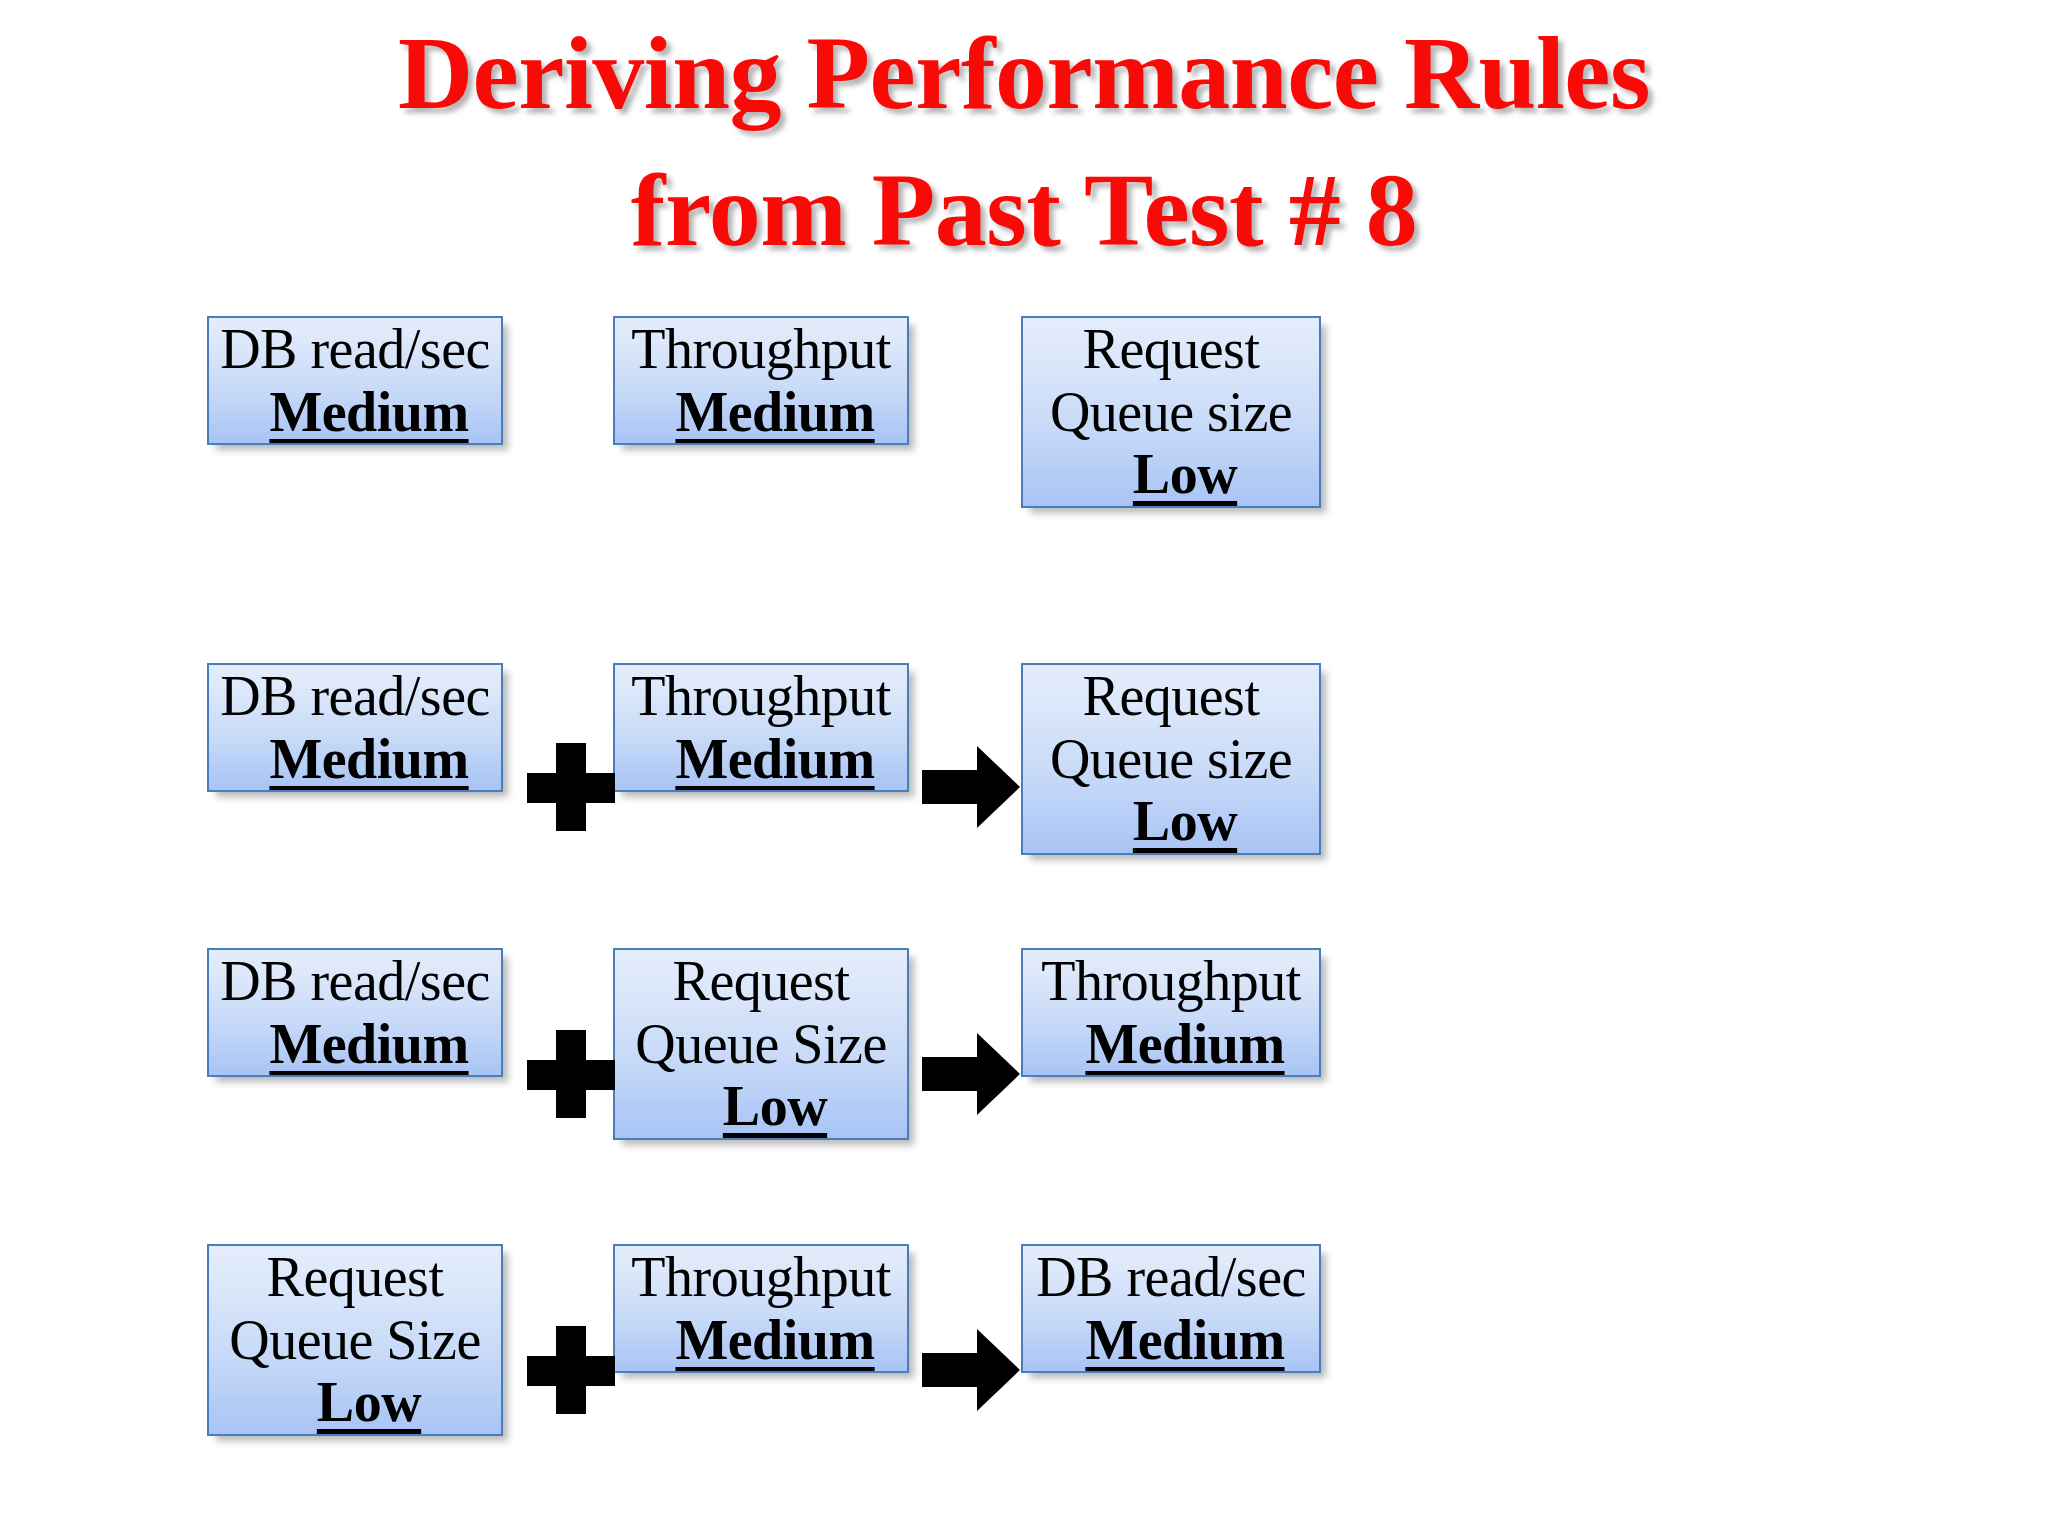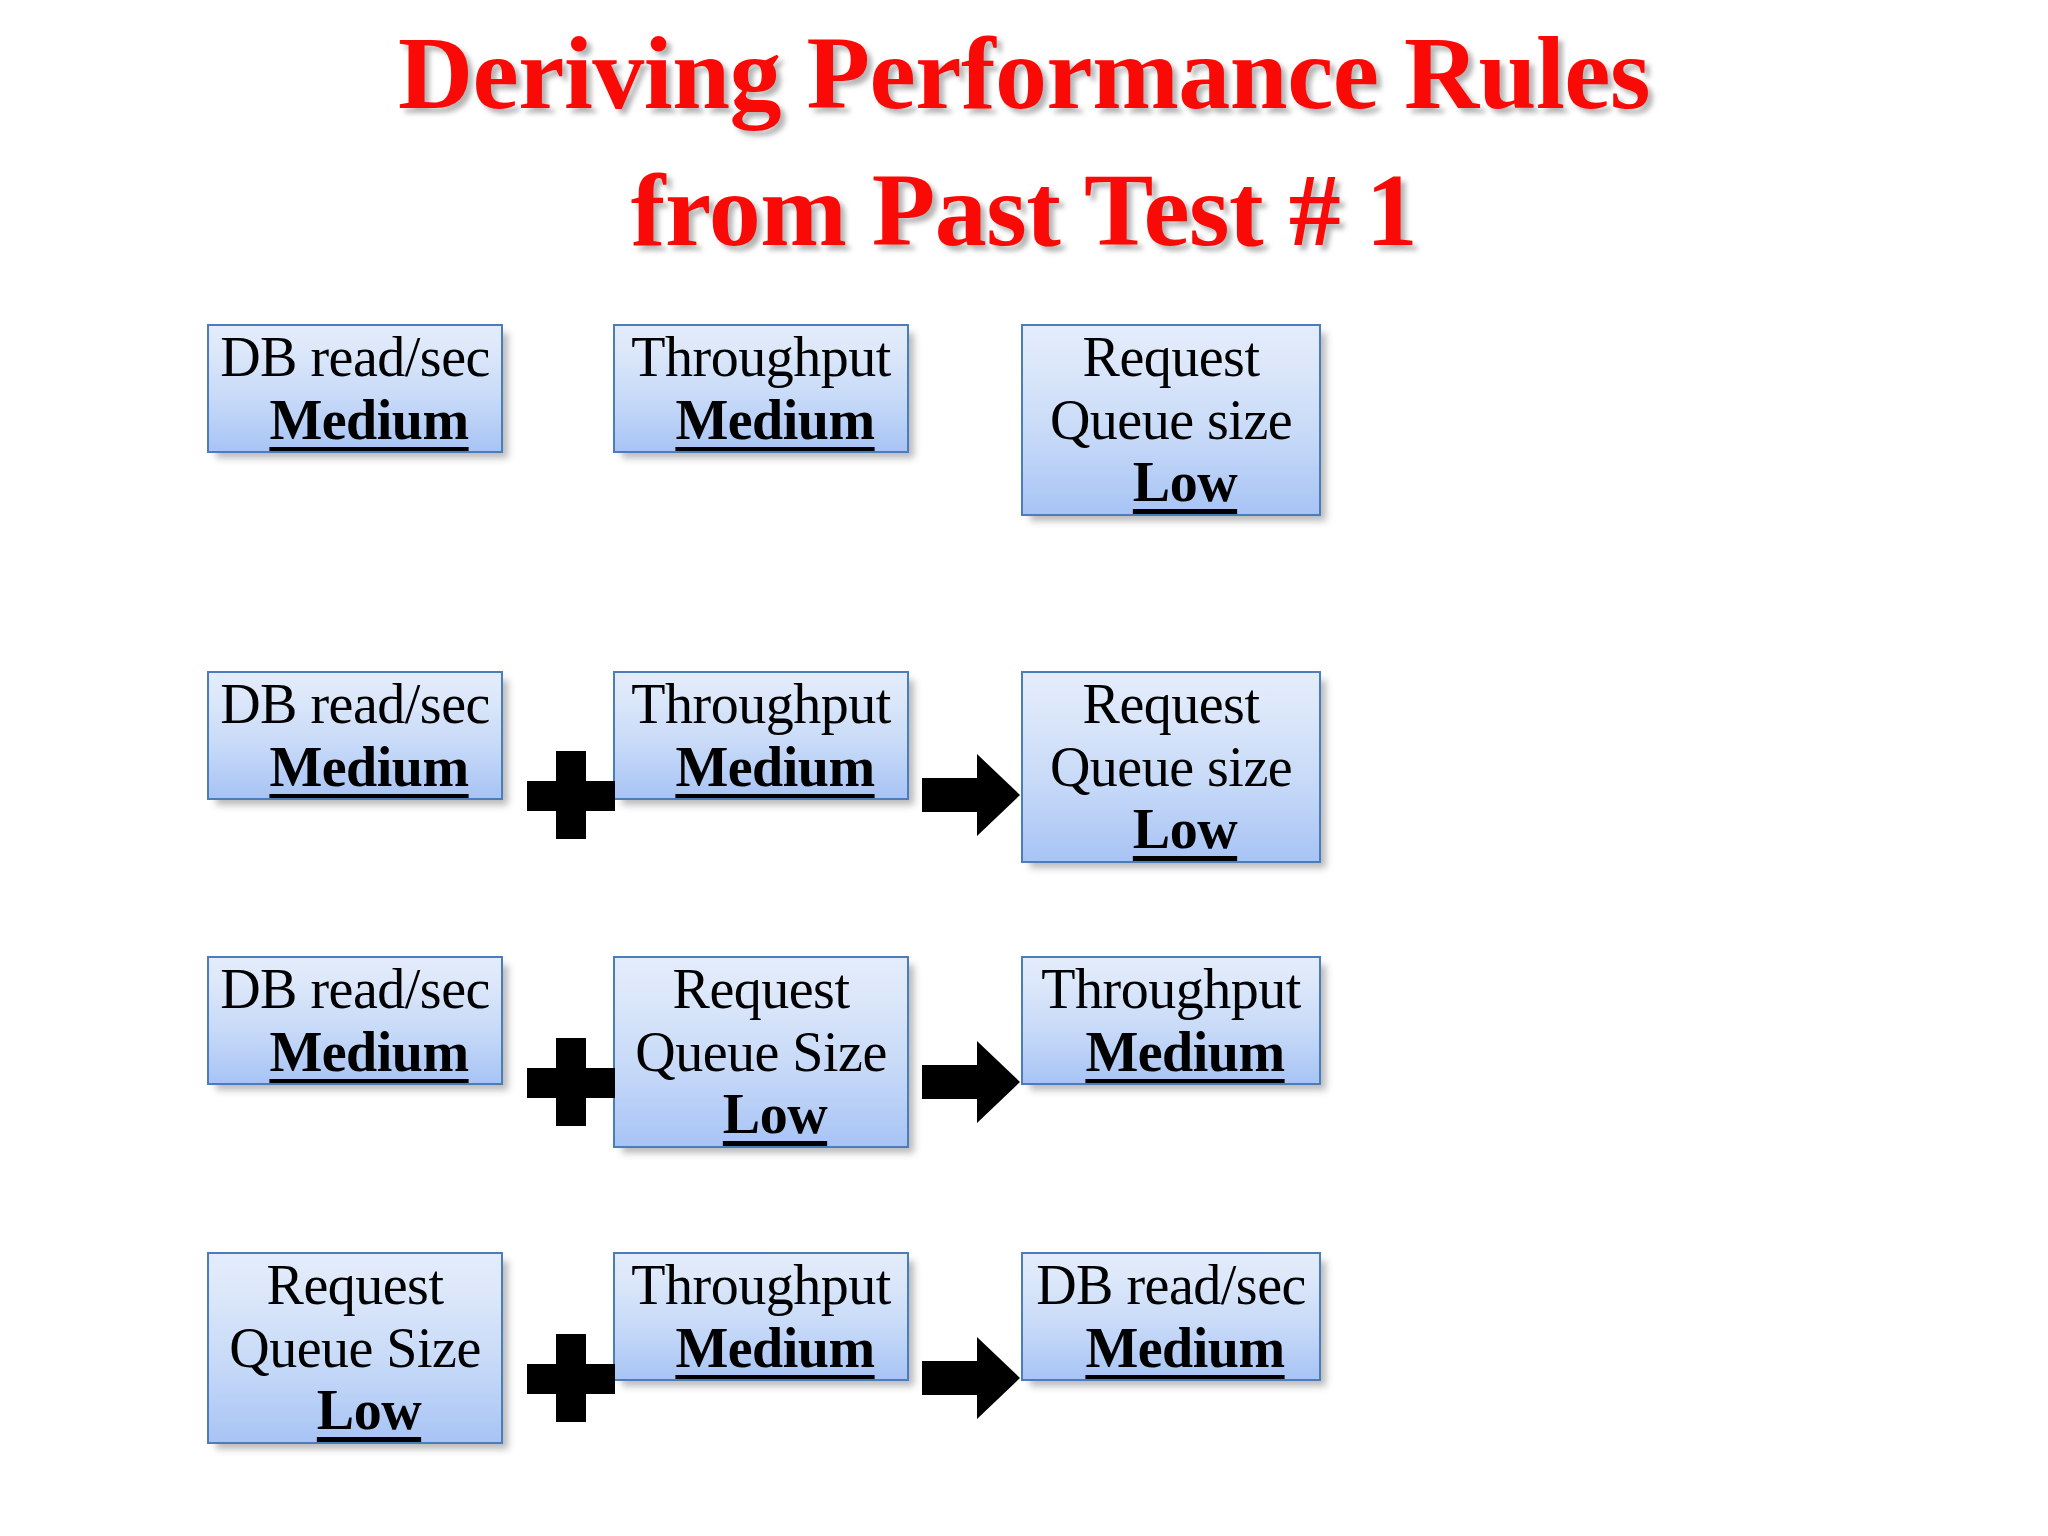--- a/index.html
+++ b/index.html
@@ -29,21 +29,21 @@
     line-height: 1.32;
     letter-spacing: -0.5px;
     text-shadow: 5px 5px 5px rgba(120,120,120,0.55);
     white-space: pre-line;
   }
 
   
   .rules {
     position: absolute;
     left: 0;
-    top: 16px;
+    top: 8px;
     width: 2048px;
     height: 1244px;
     border-radius: 24px;
   }
 
   .rule-row {
     position: absolute;
     left: 0;
     width: 2048px;
   }
@@ -132,21 +132,21 @@
   .row-1 .op-arrow { left: 922px; }
   .row-2 .op-plus  { left: 527px; }
   .row-2 .op-arrow { left: 922px; }
   .row-3 .op-plus  { left: 527px; }
   .row-3 .op-arrow { left: 922px; }
 </style>
 </head>
 <body>
 
 <div class="slide-title">Deriving Performance Rules
-from Past Test # 1</div>
+from Past Test # 8</div>
 
 <div class="rules" id="rules-root">
     <div class="rule-row row-0">
       <div class="rule-box col-0">
         <div class="line">DB read/sec</div>
         <div class="line strong">Medium</div>
       </div>
       <div class="rule-box col-1">
         <div class="line">Throughput</div>
         <div class="line strong">Medium</div>

